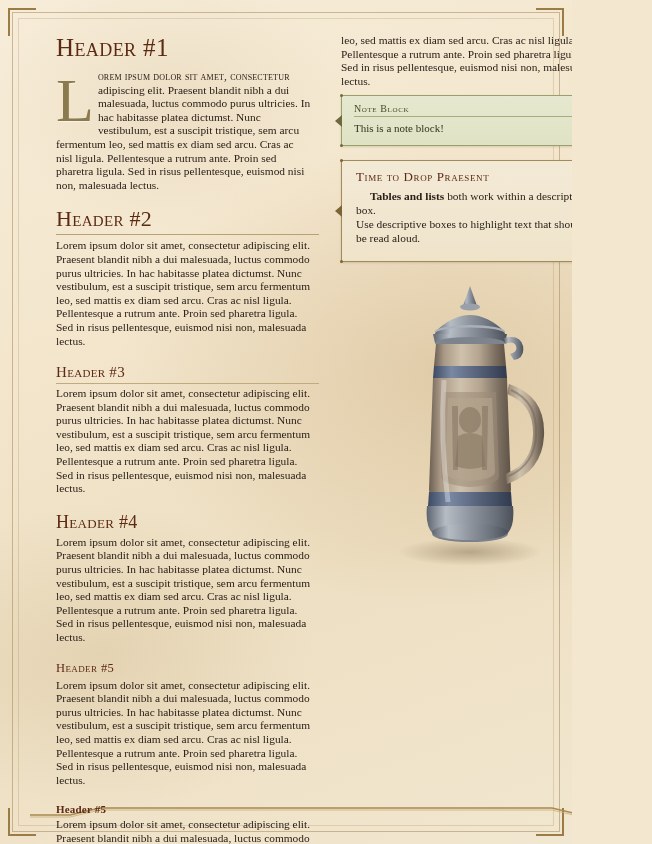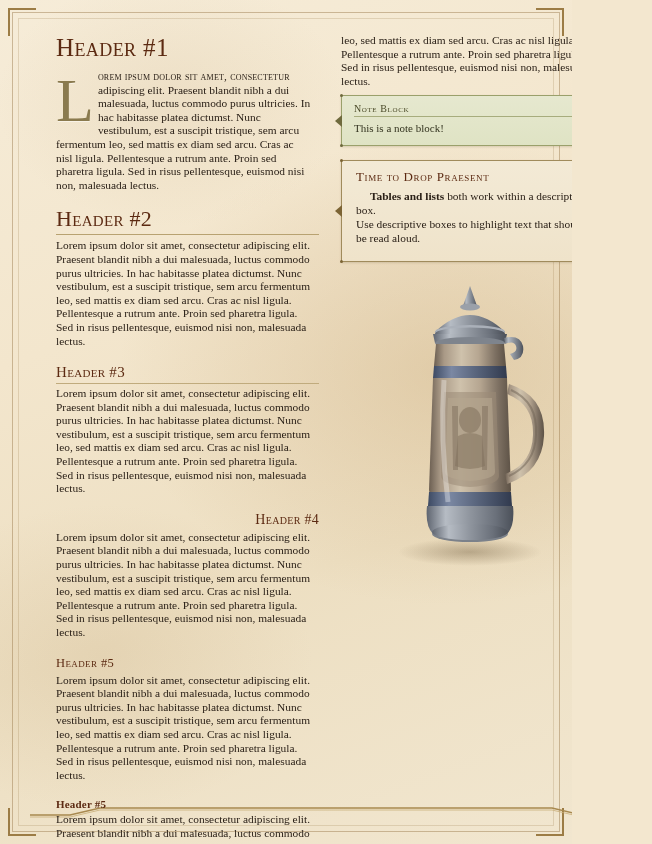--- a/index.html
+++ b/index.html
@@ -99,27 +99,26 @@
     font-weight: normal;
     color: #5c2a12;
     margin: 16px 0 3px 0;
     font-variant: small-caps;
     letter-spacing: 0.3px;
     border-bottom: 1px solid #c0ab7d;
     padding-bottom: 2px;
   }
   h4.doc-h4 {
     font-family: "Liberation Serif", serif;
-    font-size: 14px;
+    font-size: 18px;
     font-weight: normal;
     color: #5c2a12;
     margin: 16px 0 3px 0;
     font-variant: small-caps;
     letter-spacing: 0.3px;
-    text-align: right;
   }
   h5.doc-h5 {
     font-family: "Liberation Serif", serif;
     font-size: 12.5px;
     font-weight: normal;
     color: #5c2a12;
     margin: 16px 0 3px 0;
     font-variant: small-caps;
     letter-spacing: 0.4px;
   }

